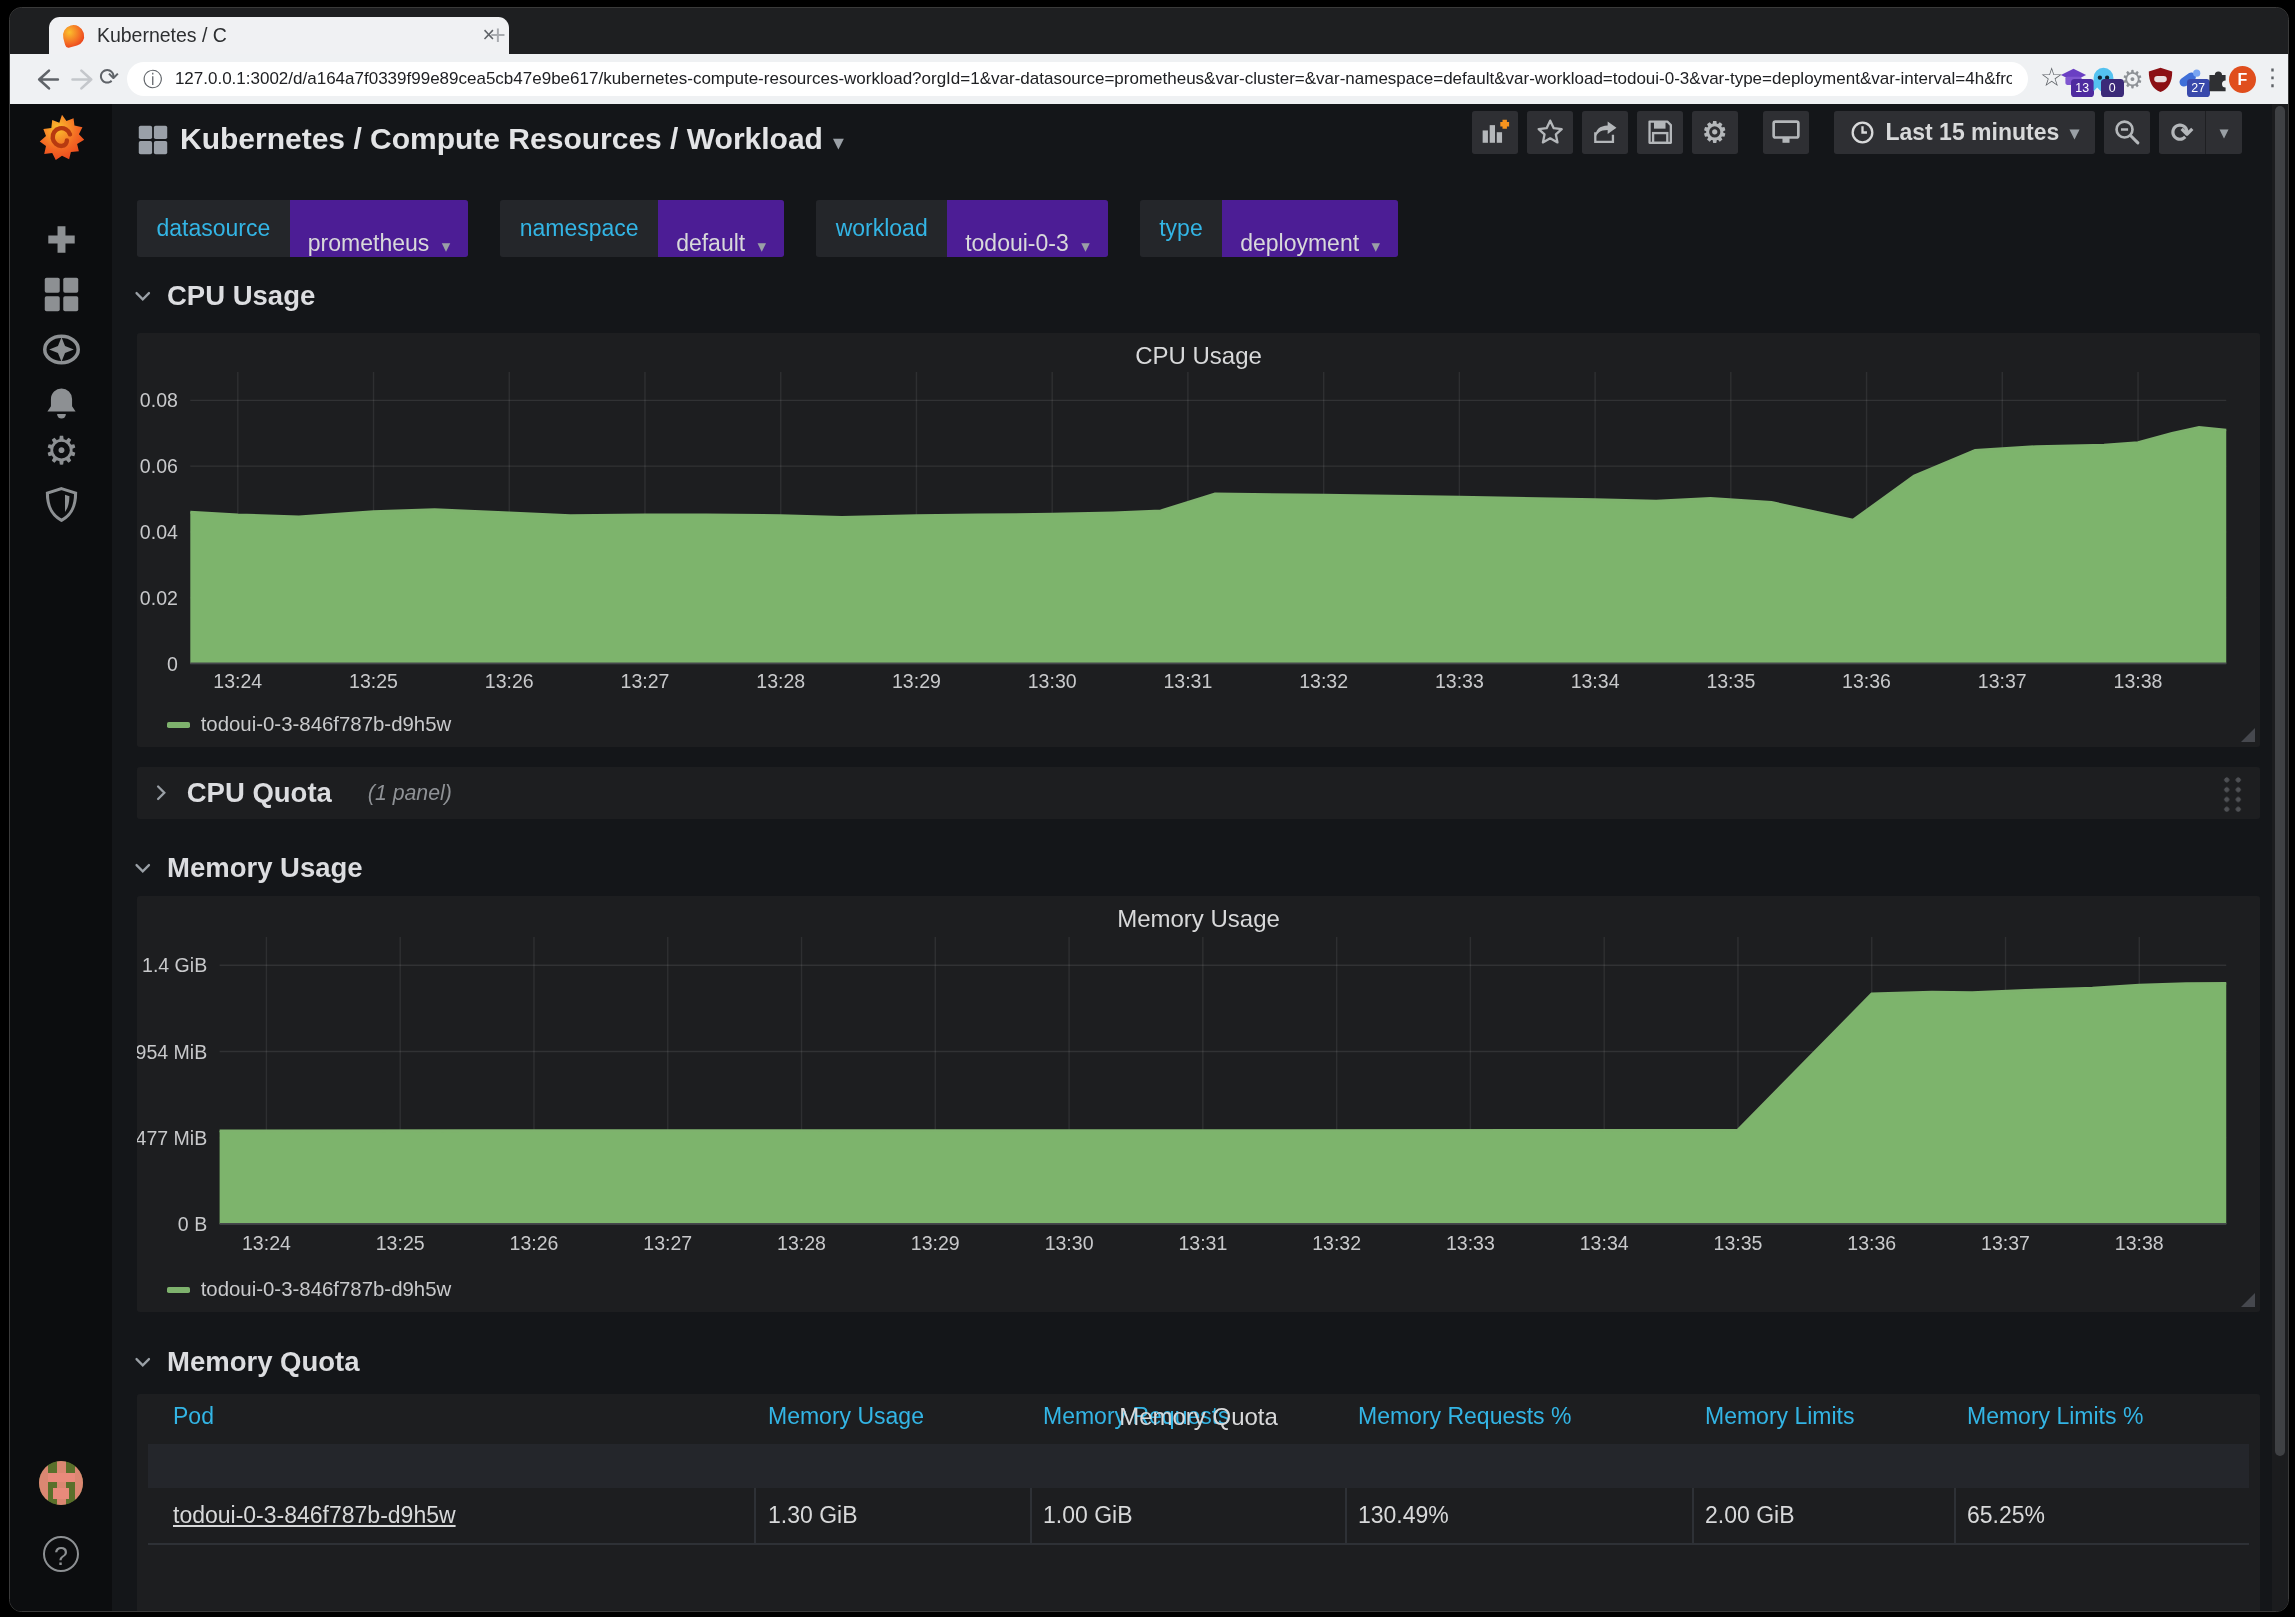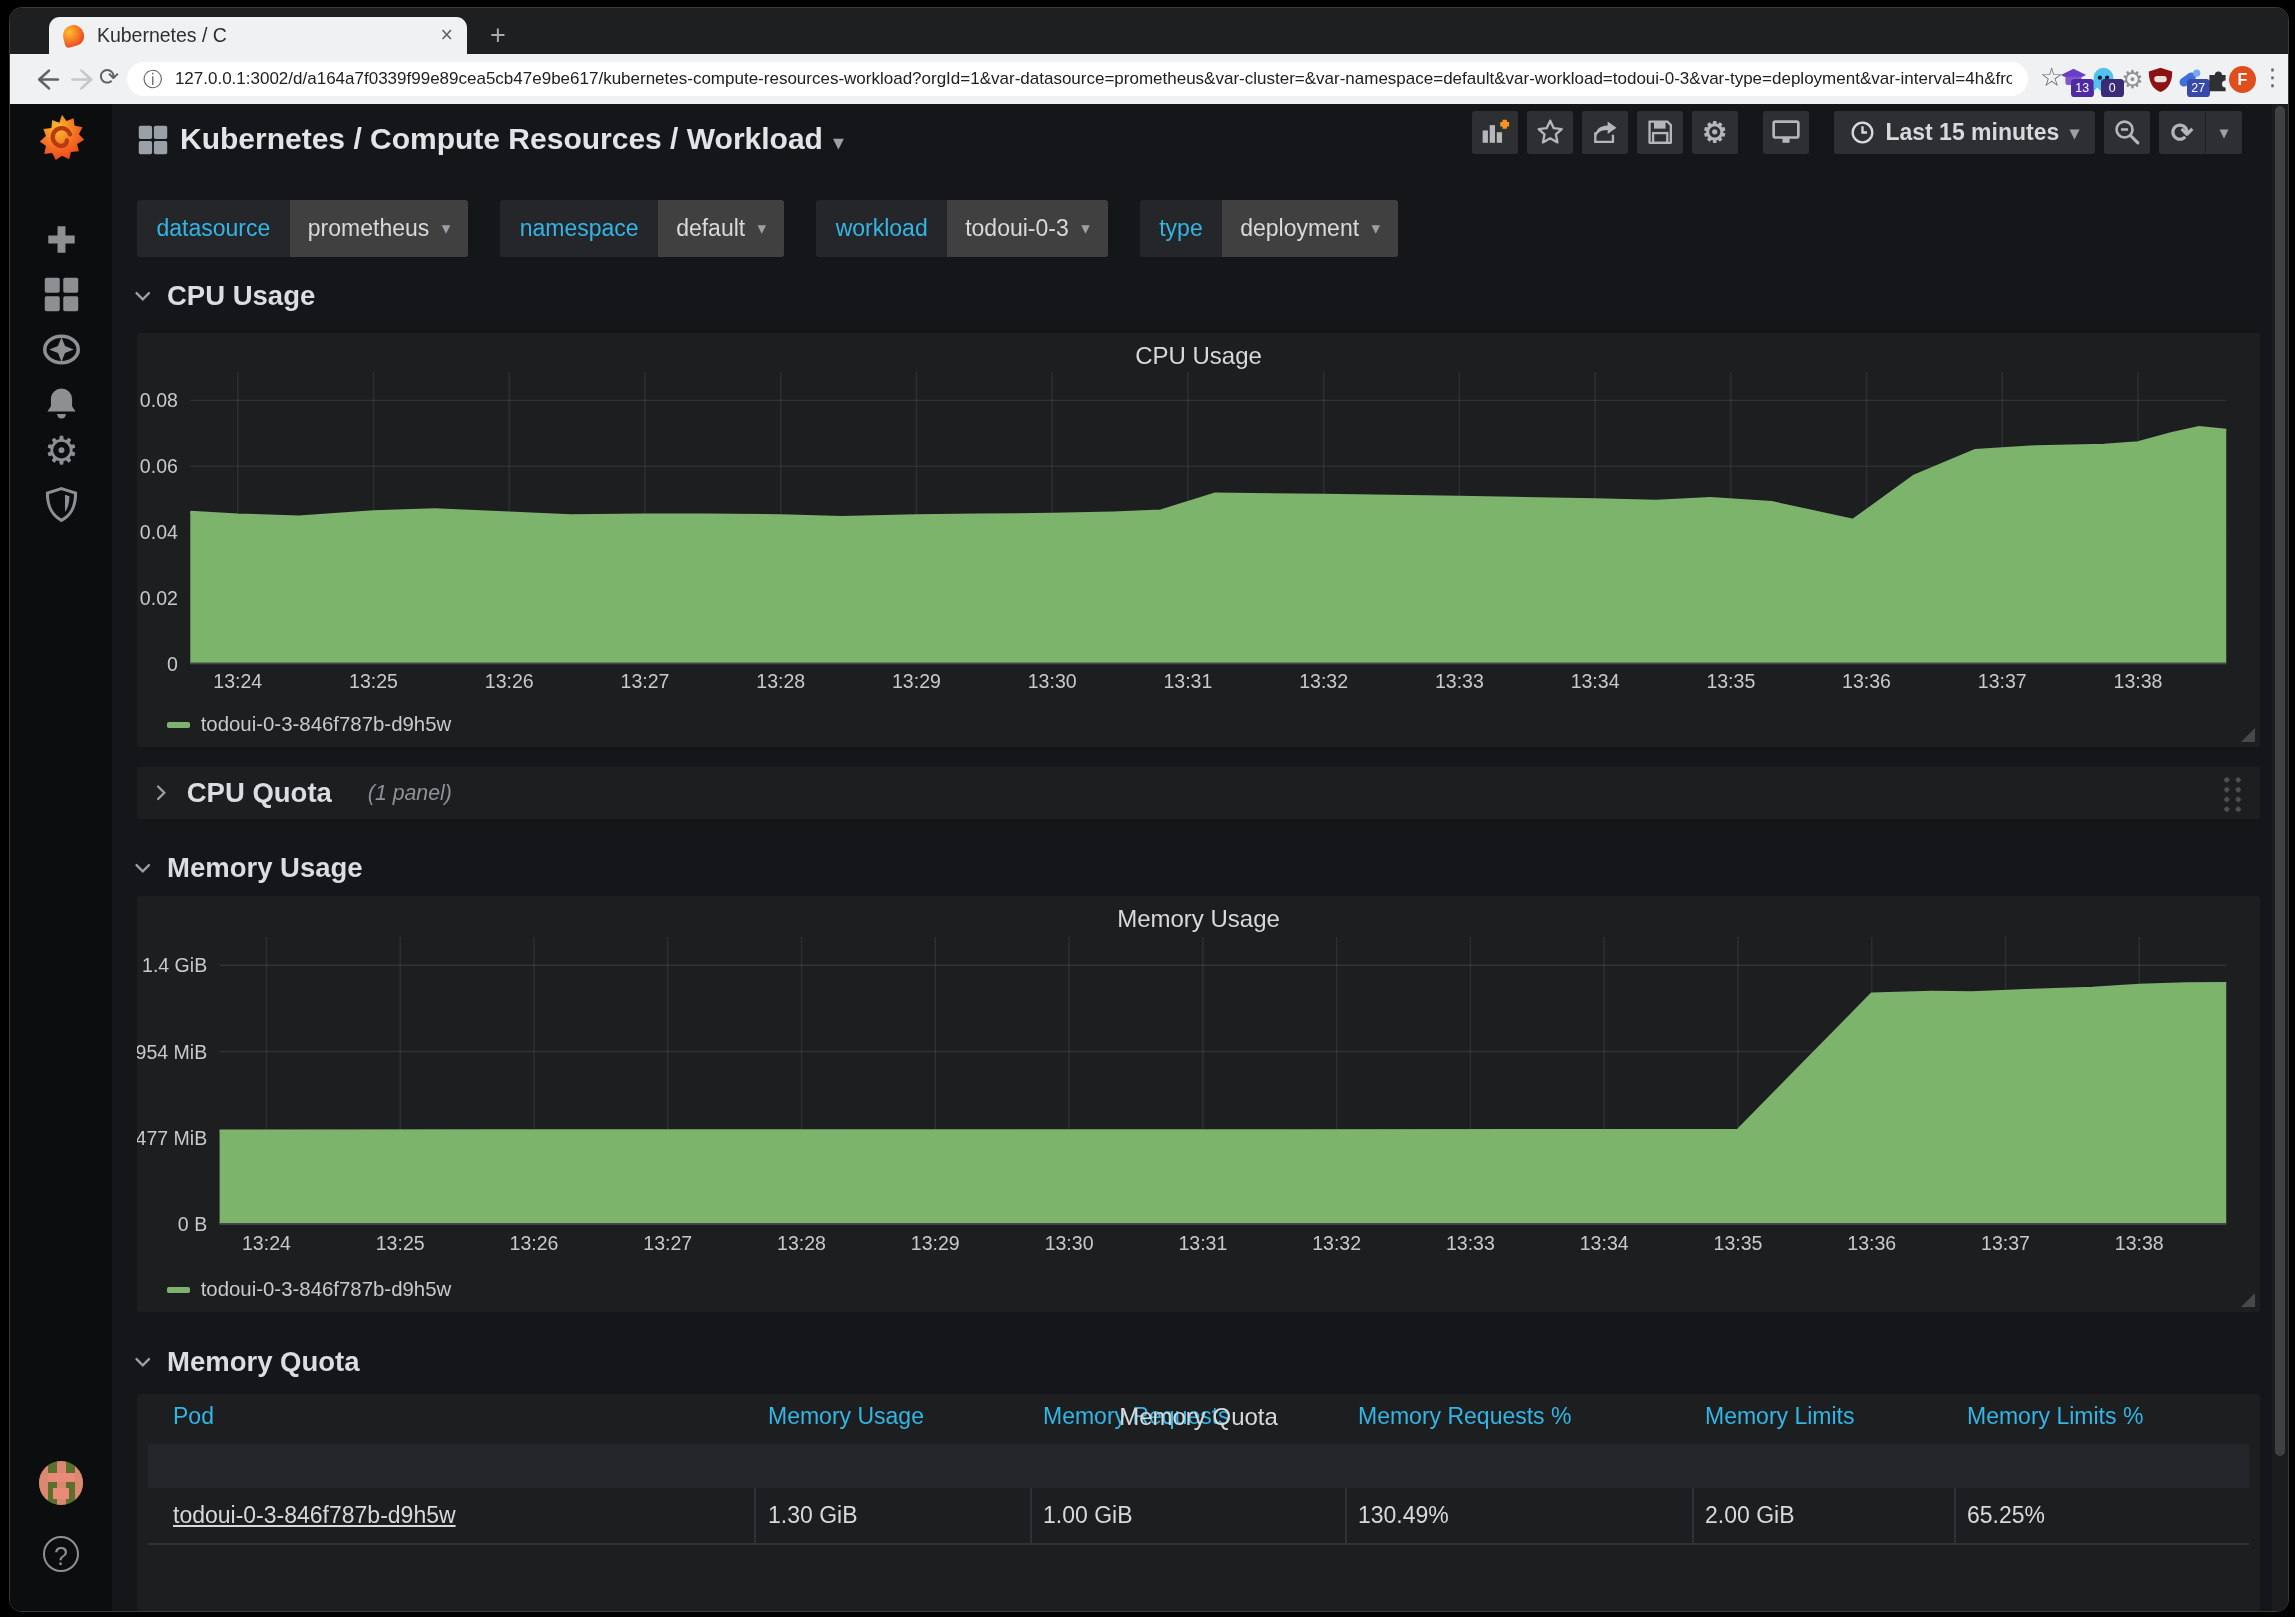--- a/index.html
+++ b/index.html
@@ -1,21 +1,21 @@
 <!DOCTYPE html>
 <html style="font-size:14.2px"><head>
 <meta charset="utf-8">
 <style>
   html,body{margin:0;padding:0;background:#000;}
   body{width:2295px;height:1618px;position:relative;font-family:"Liberation Sans",sans-serif;-webkit-font-smoothing:antialiased;}
   .abs{position:absolute;}
   
   #window{position:absolute;left:9px;top:7.1px;width:2278px;height:1603px;background:#161719;border:0.9px solid #3a3a3a;border-radius:12.4px;overflow:hidden;}
   #tabstrip{position:absolute;left:0;top:0;width:100%;height:46px;background:#1e1f21;}
-  #tab{position:absolute;left:39px;top:9px;width:418px;height:37px;background:#f0f1f3;border-radius:10.7px 10.7px 0 0;display:flex;align-items:center;padding:0 14.2px;box-sizing:border-box;}
+  #tab{position:absolute;left:39px;top:9px;width:460px;height:37px;background:#f0f1f3;border-radius:10.7px 10.7px 0 0;display:flex;align-items:center;padding:0 14.2px;box-sizing:border-box;}
   #tab .favicon{width:21.3px;height:21.3px;border-radius:50% 50% 46% 18%;background:radial-gradient(circle at 35% 30%,#fbc02d,#f46b24 55%,#e83e1c 85%);transform:rotate(-15deg);flex:0 0 auto;}
   #tab .tab-title{margin-left:12.4px;font-size:19.5px;color:#2d2f31;white-space:nowrap;overflow:hidden;flex:1 1 auto;}
   #tab .tab-close{color:#5f6368;font-size:21.3px;margin-left:7.1px;flex:0 0 auto;}
   .newtab{position:absolute;left:480px;top:10.7px;color:#a8abaf;font-size:27px;line-height:32px;}
   #chrome-toolbar{position:absolute;left:0;top:46px;width:100%;height:50px;background:#eff1f3;border-bottom:0.9px solid #d7d9dc;}
   .nav-glyph{position:absolute;top:9px;font-size:24px;color:#5f6368;}
   #url-pill{position:absolute;left:117px;top:8px;width:1901px;height:34px;background:#fff;border-radius:17px;display:flex;align-items:center;padding:0 16px;box-sizing:border-box;}
   #url-pill .info{color:#5f6368;font-size:19.5px;margin-right:12.4px;flex:0 0 auto;}
   #url-pill .url{font-size:17px;color:#202124;white-space:nowrap;overflow:hidden;}
   .ext{position:absolute;top:12.4px;width:27px;height:27px;}
@@ -35,21 +35,21 @@
   .grp-gap{margin-left:25px !important;}
   #timepicker{padding:0 16px;font-size:23px;color:#d8d9da;}
   #timepicker .caret{font-size:18px;color:#9aa0a6;margin-left:10.7px;}
   #refresh-split{display:flex;margin-left:9px;}
   #refresh-split .navbtn{margin-left:0;border-radius:2.7px 0 0 2.7px;}
   #refresh-split .navbtn + .navbtn{border-left:0.9px solid #1e1f22;border-radius:0 2.7px 2.7px 0;width:36px;}
   
   #var-row{position:absolute;left:25px;top:96px;display:flex;gap:32px;}
   .var-pill{display:flex;height:57px;border-radius:2.7px;overflow:hidden;}
   .var-label{background:#24262a;color:#33b5e5;font-size:23px;display:flex;align-items:center;padding:0 19.5px;}
-  .var-value{background:#404040;color:#d8d9da;font-size:23px;display:flex;align-items:center;padding:0 18px;}
+  .var-value{background:#4c1d95;color:#d8d9da;font-size:23px;display:flex;align-items:flex-end;padding:0 18px;}
   .var-value .caret{color:#9aa0a6;font-size:17px;margin-left:12.4px;}
   
   .section-head{position:absolute;left:21.3px;display:flex;align-items:center;color:#dcdde0;font-size:27.5px;font-weight:600;}
   .section-head svg{margin-right:14.2px;}
   .collapsed-row{position:absolute;left:25px;width:2123px;height:52px;background:#1d1e20;border-radius:2.7px;display:flex;align-items:center;}
   .collapsed-row .ttl{color:#dcdde0;font-size:27.5px;font-weight:600;margin-left:16px;}
   .collapsed-row .note{color:#8f9296;font-size:21.3px;font-style:italic;margin-left:36px;}
   .drag-dots{position:absolute;right:16px;top:8px;width:23px;height:37px;background-image:radial-gradient(circle,#4e5054 2.3px,transparent 2.8px);background-size:11.5px 9.8px;}
   
   .panel{position:absolute;left:25px;width:2123px;background:#1d1e20;border-radius:2.7px;}

